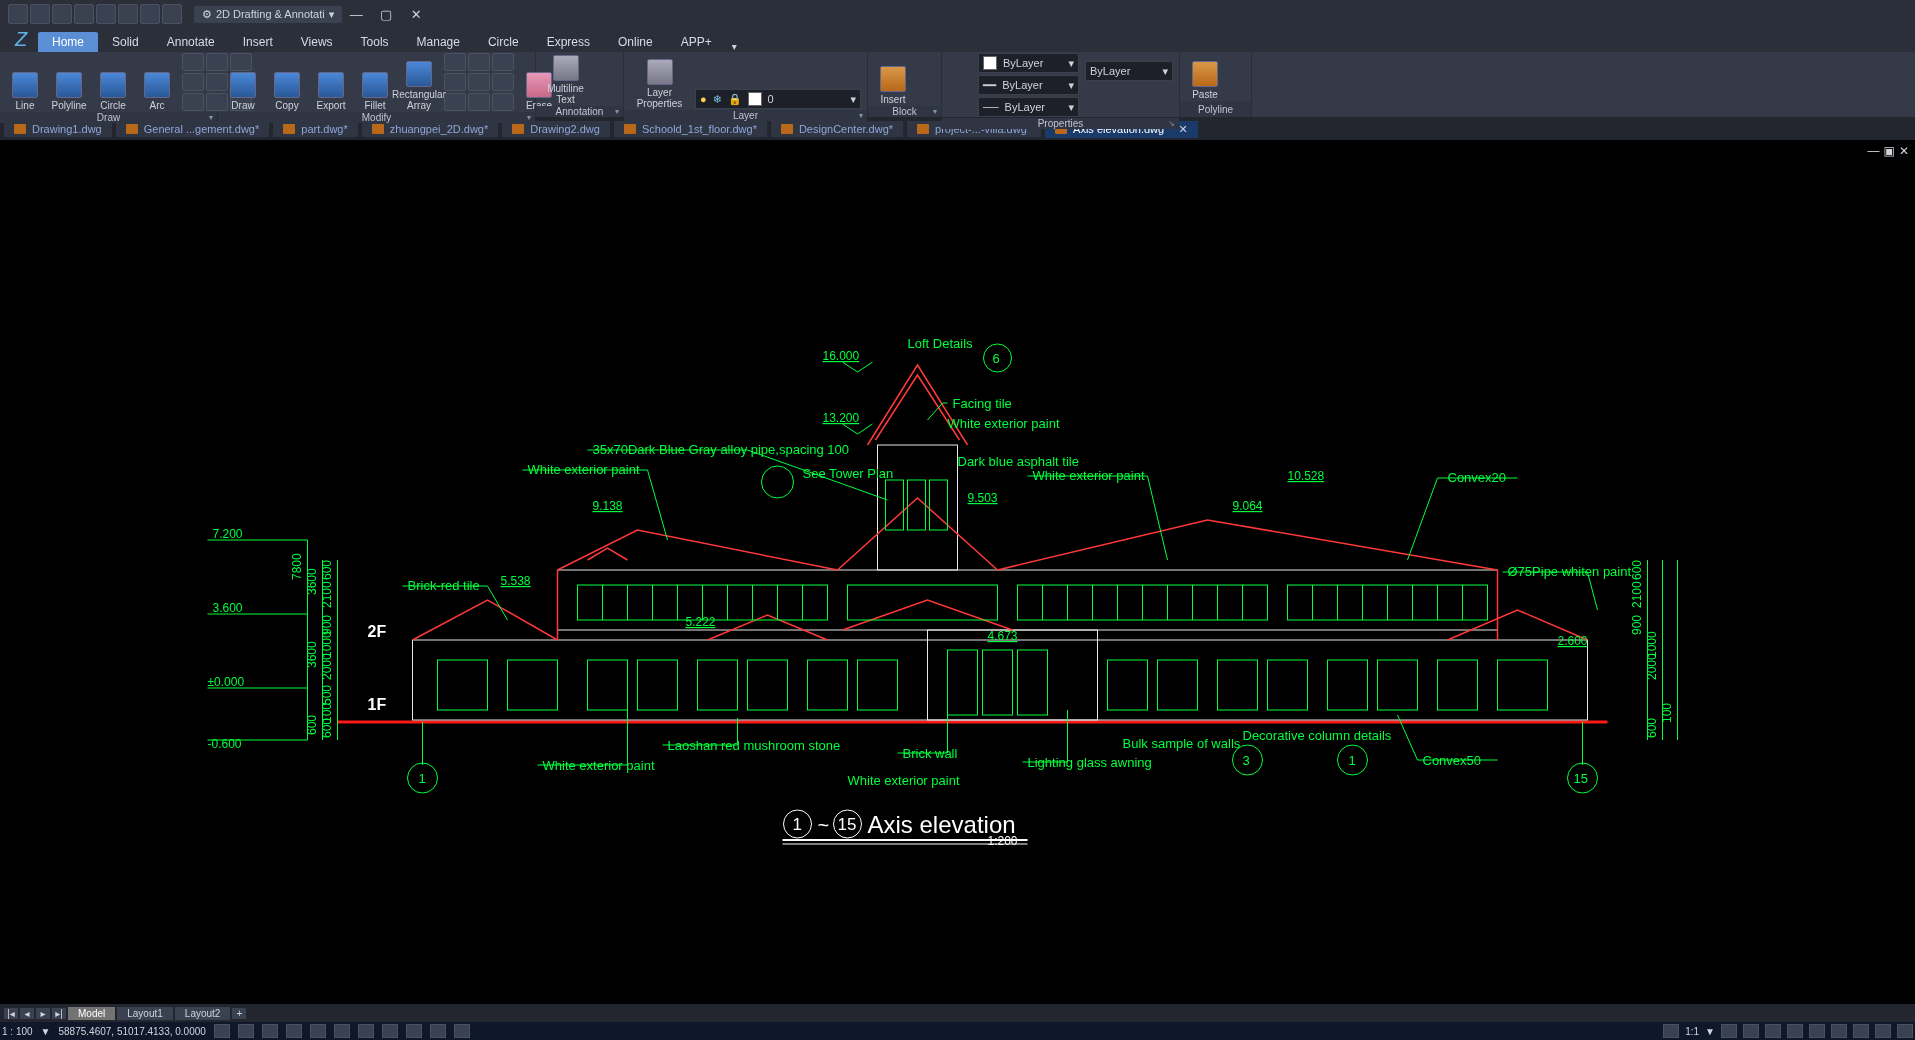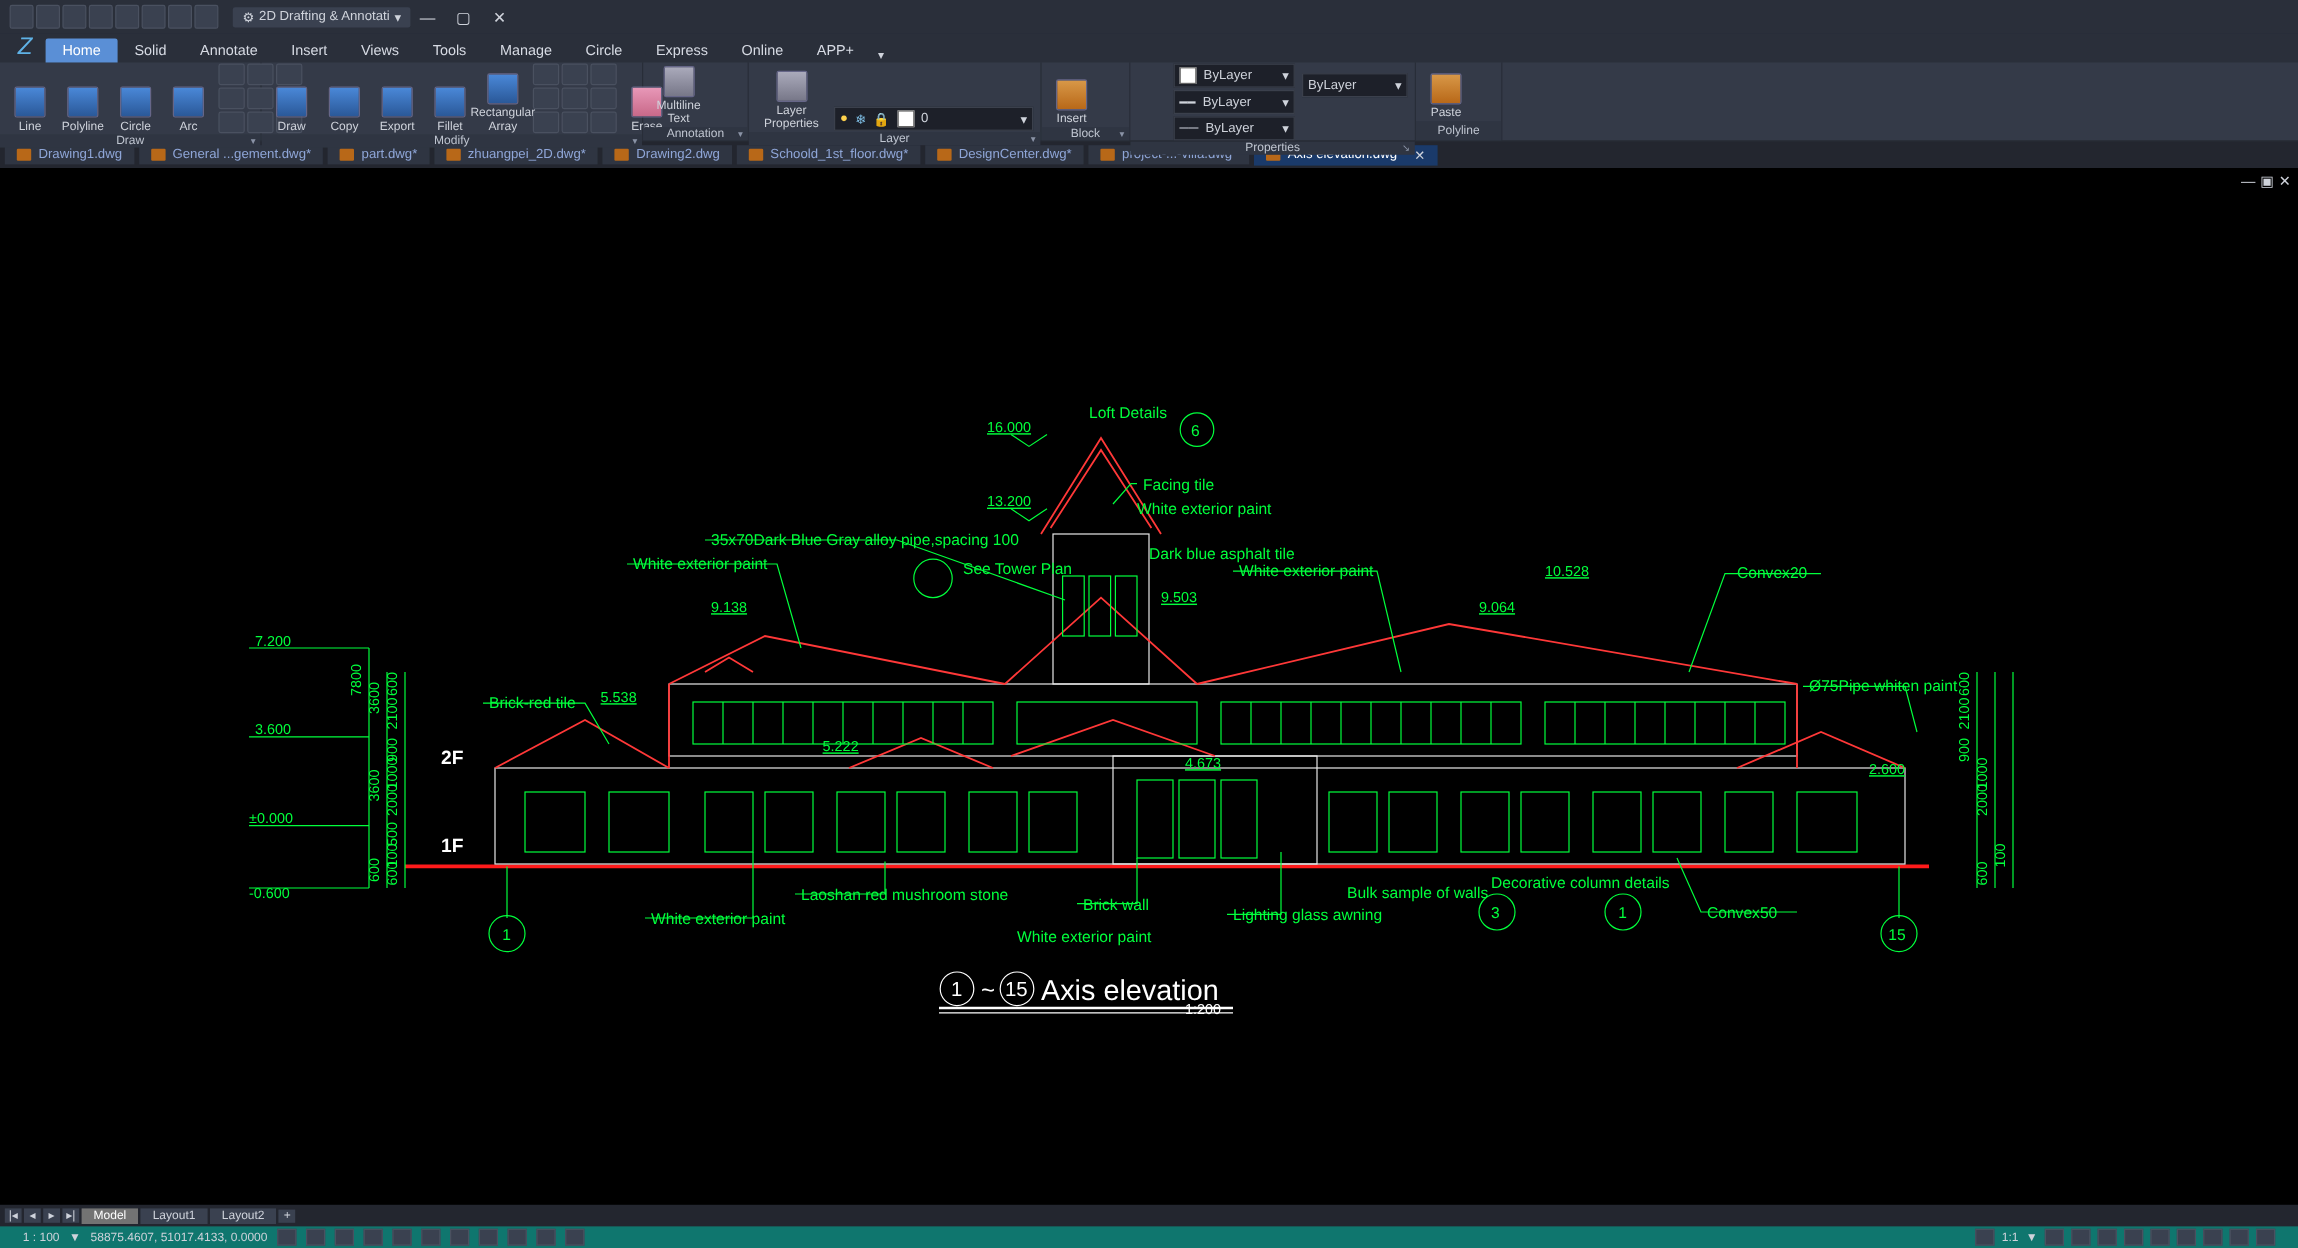--- a/index.html
+++ b/index.html
@@ -45,21 +45,21 @@
   .canvaswrap { position: relative; width: 100%; height: 864px; background: #000; }
   .canvaswrap .innerctrls { position: absolute; right: 6px; top: 4px; display: flex; gap: 4px; color: #cfd3db; font-size: 12px; }
 
   svg.drawing { position: absolute; inset: 0; width: 100%; height: 100%; }
 
   .layouttabs { height: 18px; background: #23262f; display: flex; align-items: center; font-size: 10px; padding: 0 4px; gap: 2px; }
   .ltab { background: #3a4150; padding: 1px 10px; }
   .ltab.active { background: #737373; color: #fff; }
   .lnav { width: 14px; text-align: center; background: #3a4150; }
 
-  .status { height: 18px; background: #0f766e; display: flex; align-items: center; font-size: 10px; padding: 0 19px; gap: 8px; }
+  .status { height: 18px; background: #0f172a; display: flex; align-items: center; font-size: 10px; padding: 0 2px; gap: 8px; }
   .status .sico { width: 16px; height: 14px; background: #3a4150; border: 1px solid #4a5160; }
   .status .right { margin-left: auto; display: flex; gap: 6px; align-items: center; }
 
   .dimtxt { fill: #00ff3c; font-family: "Arial", sans-serif; font-size: 12px; }
   .gtxt { fill: #00ff3c; font-family: "Arial", sans-serif; font-size: 13px; }
   .ttxt { fill: #fff; font-family: "Arial", sans-serif; }
   .roof { stroke: #ff3838; fill: none; stroke-width: 1.5; }
   .gl { stroke: #ff1a1a; stroke-width: 3; }
   .win { stroke: #00ff3c; fill: none; stroke-width: 1; }
   .wall { stroke: #e8e8e8; fill: none; stroke-width: 1; }

